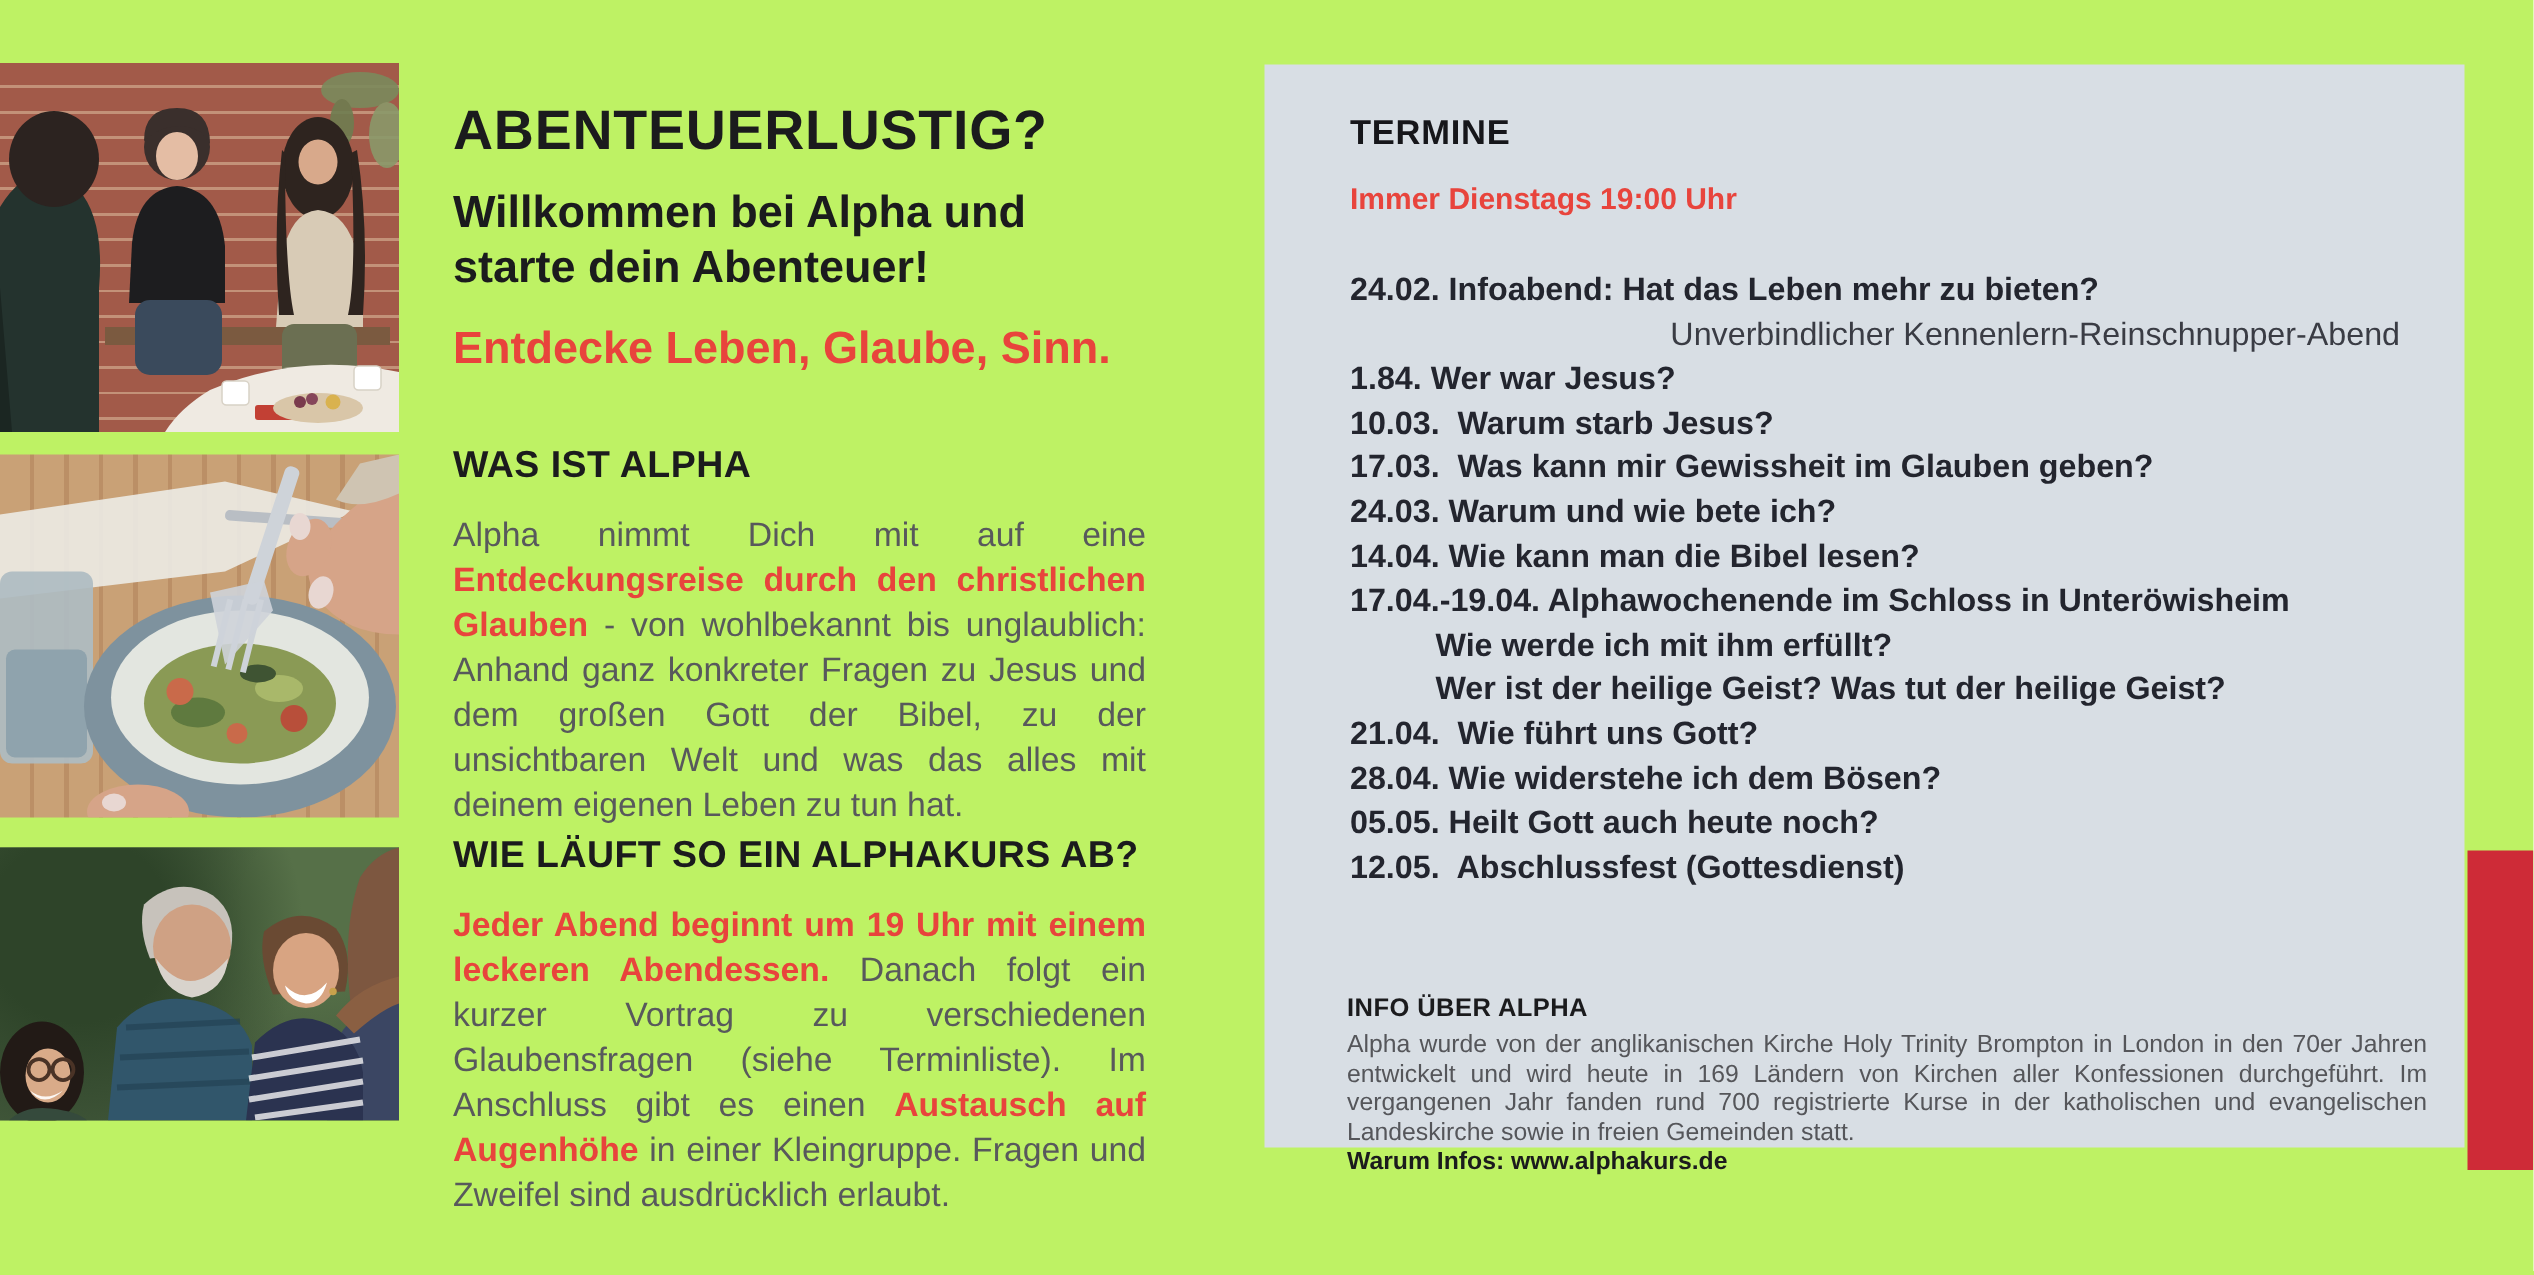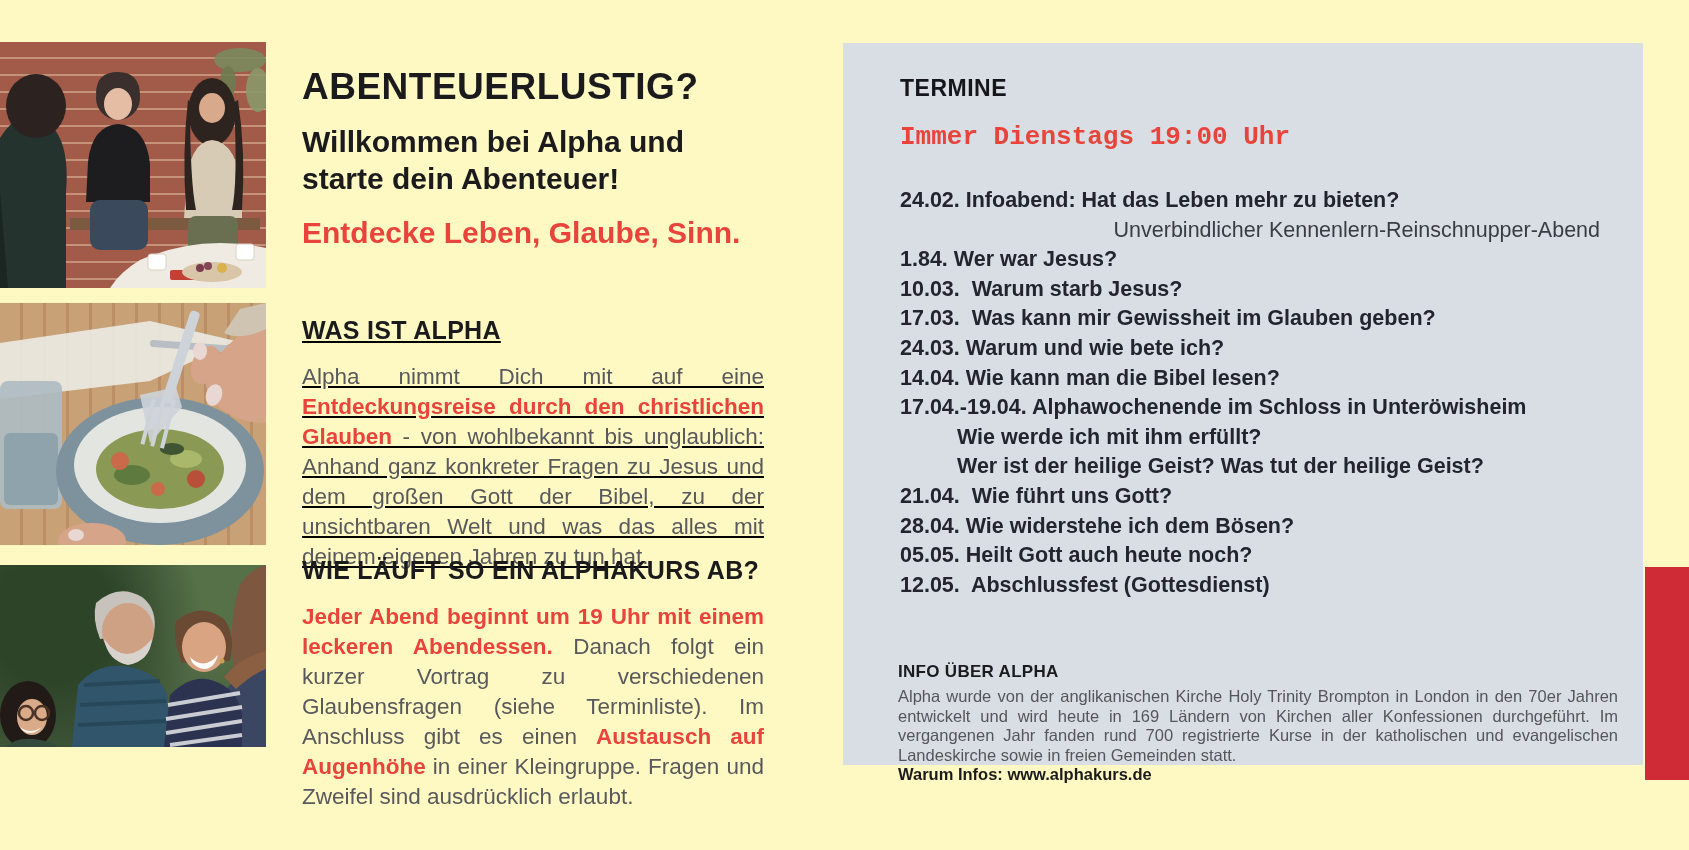--- a/index.html
+++ b/index.html
@@ -1,19 +1,19 @@
 <!DOCTYPE html>
 <html lang="de" style="--red-text: #e8443c; --red-bar: #ce2b37; --panel-bg: #d8dee4; --dark: #1b1b1d; --body-gray: #58595c;"><head>
 <meta charset="utf-8">
 <style>
   html,body{margin:0;padding:0;background:#ffffff;}
   .page{
     position:relative;
     width:1689px;height:850px;
-    background:#fef9c3;
+    background:#bef264;
     font-family:"Liberation Sans", sans-serif;
     overflow:hidden;
   }
   
   .photo{position:absolute;left:0;width:266px;overflow:hidden;}
   .photo svg{display:block;width:100%;height:100%;}
   .photo-1{top:42px;height:246px;
     background:repeating-linear-gradient(180deg,#a25a49 0 15px,#c39279 15px 17px);}
   .photo-2{top:303px;height:242px;
     background:repeating-linear-gradient(90deg,#c9a176 0 20px,#bb8f66 20px 23px);}
@@ -21,31 +21,31 @@
     background:
       radial-gradient(circle at 20% 30%, #2e4429 0 25%, transparent 60%),
       radial-gradient(circle at 80% 20%, #567048 0 20%, transparent 55%),
       #41573a;}
   
   .intro{position:absolute;left:302px;top:68px;width:470px;color:var(--dark,#1b1b1d);}
   .intro h1{margin:0 0 16px 0;font-size:37px;font-weight:800;letter-spacing:.5px;line-height:1.05;}
   .intro .subtitle{margin:0 0 18px 0;font-size:30px;font-weight:800;line-height:37px;max-width:445px;}
   .intro .tagline{margin:0;font-size:30px;font-weight:800;line-height:36px;color:var(--red-text,#e8443c);white-space:nowrap;}
   .section{position:absolute;left:302px;width:462px;}
-  .section-1{top:316px;text-decoration:underline;}
+  .section-1{top:296px;}
   .section-2{top:556px;}
   .section h3{margin:0 0 17px 0;font-size:25px;font-weight:800;color:var(--dark,#1b1b1d);letter-spacing:.3px;}
   .section p{margin:0;font-size:22.5px;line-height:30px;color:var(--body-gray,#58595c);text-align:justify;}
   .accent-bold{color:var(--red-text,#e8443c);font-weight:700;}
   
   .panel{position:absolute;left:843px;top:43px;width:800px;height:722px;
     background:var(--panel-bg,#d8dee4);}
   .panel-inner{padding:32px 0 0 57px;width:700px;}
   .panel h3{margin:0 0 20px 0;font-size:23px;font-weight:800;color:#16161a;letter-spacing:.5px;}
-  .schedule-note{margin:0 0 34px 0;font-size:26px;font-weight:700;color:var(--red-text,#e8443c);font-family:Liberation Mono, monospace;}
+  .schedule-note{margin:0 0 34px 0;font-size:20px;font-weight:700;color:var(--red-text,#e8443c);}
   .t-row{font-size:21.5px;line-height:29.6px;font-weight:700;color:#23252e;white-space:pre-wrap;}
   .t-row.regular{font-weight:400;color:#3a3c44;text-align:right;}
   .t-row.indent{padding-left:57px;}
   
   .info{position:absolute;left:898px;top:662px;width:720px;}
   .info h4{margin:0 0 5px 0;font-size:17px;font-weight:800;color:var(--dark,#1b1b1d);letter-spacing:.3px;}
   .info p{margin:0;font-size:16.5px;line-height:19.5px;color:#55565a;text-align:justify;}
   .info .more{font-weight:700;color:var(--dark,#1b1b1d);text-align:left;}
   
   .red-bar{position:absolute;left:1645px;top:567px;width:44px;height:213px;background:var(--red-bar,#ce2b37);}
@@ -183,21 +183,21 @@
   </div>
 
   <header class="intro">
     <h1>ABENTEUERLUSTIG?</h1>
     <h2 class="subtitle">Willkommen bei Alpha und starte dein Abenteuer!</h2>
     <h2 class="tagline">Entdecke Leben, Glaube, Sinn.</h2>
   </header>
 
   <section class="section section-1">
     <h3>WAS IST ALPHA</h3>
-    <p><span>Alpha nimmt Dich mit auf eine </span><span class="accent-bold">Entdeckungsreise durch den christlichen Glauben</span><span> - von wohlbekannt bis unglaublich:  Anhand ganz konkreter Fragen zu Jesus und dem großen Gott der Bibel, zu der unsichtbaren Welt und was das alles mit deinem eigenen Jahren zu tun hat.</span></p>
+    <p><span>Alpha nimmt Dich mit auf eine </span><span class="accent-bold">Entdeckungsreise durch den christlichen Glauben</span><span> - von wohlbekannt bis unglaublich:  Anhand ganz konkreter Fragen zu Jesus und dem großen Gott der Bibel, zu der unsichtbaren Welt und was das alles mit deinem eigenen Leben zu tun hat.</span></p>
   </section>
 
   <section class="section section-2">
     <h3>WIE LÄUFT SO EIN ALPHAKURS AB?</h3>
     <p><span class="accent-bold">Jeder Abend beginnt um 19 Uhr mit einem leckeren Abendessen.</span><span> Danach folgt ein kurzer Vortrag zu verschiedenen Glaubensfragen (siehe Terminliste). Im Anschluss gibt es einen </span><span class="accent-bold">Austausch auf Augenhöhe</span><span> in einer Kleingruppe. Fragen und Zweifel sind ausdrücklich erlaubt.</span></p>
   </section>
 
   <aside class="panel">
     <div class="panel-inner">
       <h3>TERMINE</h3>

